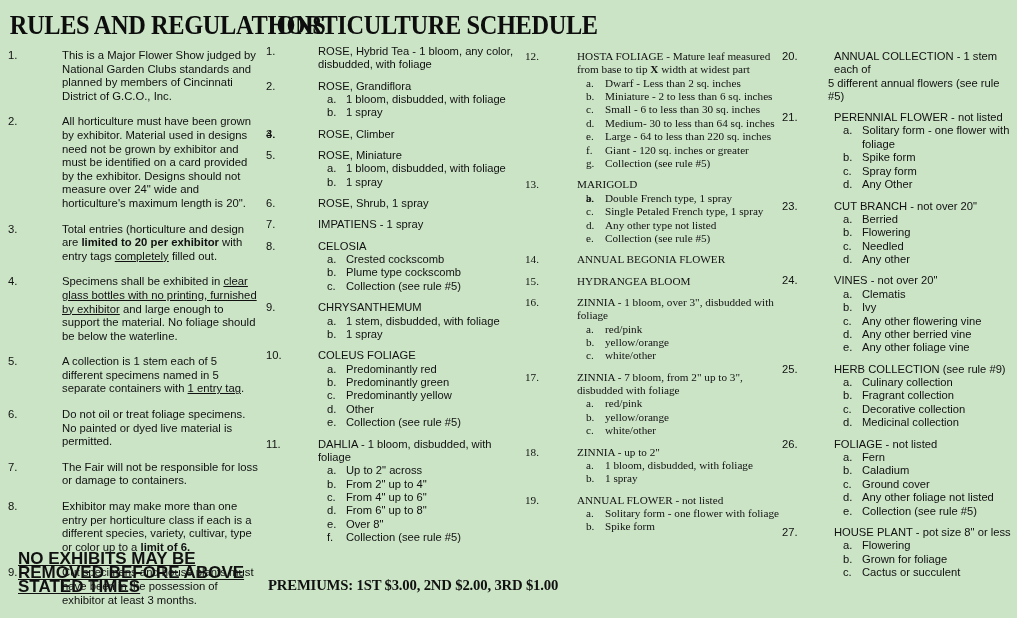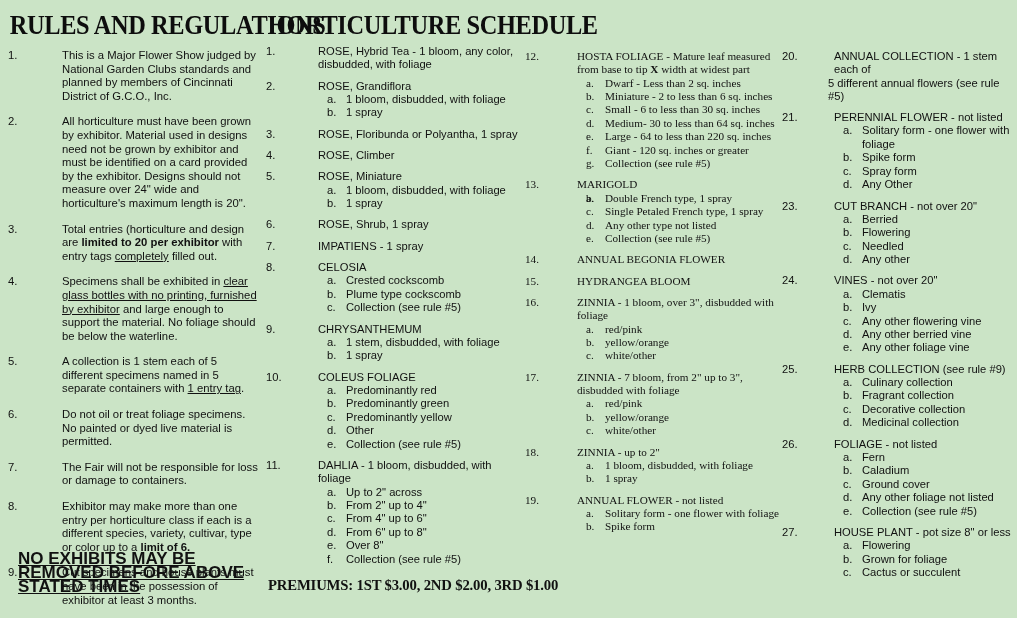--- a/index.html
+++ b/index.html
@@ -202,21 +202,20 @@
           <li class="item">
             <span class="num">2.</span>
             <span class="item-text">ROSE, Grandiflora</span>
             <ul class="sublist">
               <li class="subitem"><span class="sublabel">a.</span><span>1 bloom, disbudded, with foliage</span></li>
               <li class="subitem"><span class="sublabel">b.</span><span>1 spray</span></li>
             </ul>
           </li>
           <li class="item">
             <span class="num">3.</span>
-            <span class="item-text">ROSE, Floribunda or Polyantha, 1 spray</span>
           </li>
           <li class="item">
             <span class="num">4.</span>
             <span class="item-text">ROSE, Climber</span>
           </li>
           <li class="item">
             <span class="num">5.</span>
             <span class="item-text">ROSE, Miniature</span>
             <ul class="sublist">
               <li class="subitem"><span class="sublabel">a.</span><span>1 bloom, disbudded, with foliage</span></li>

